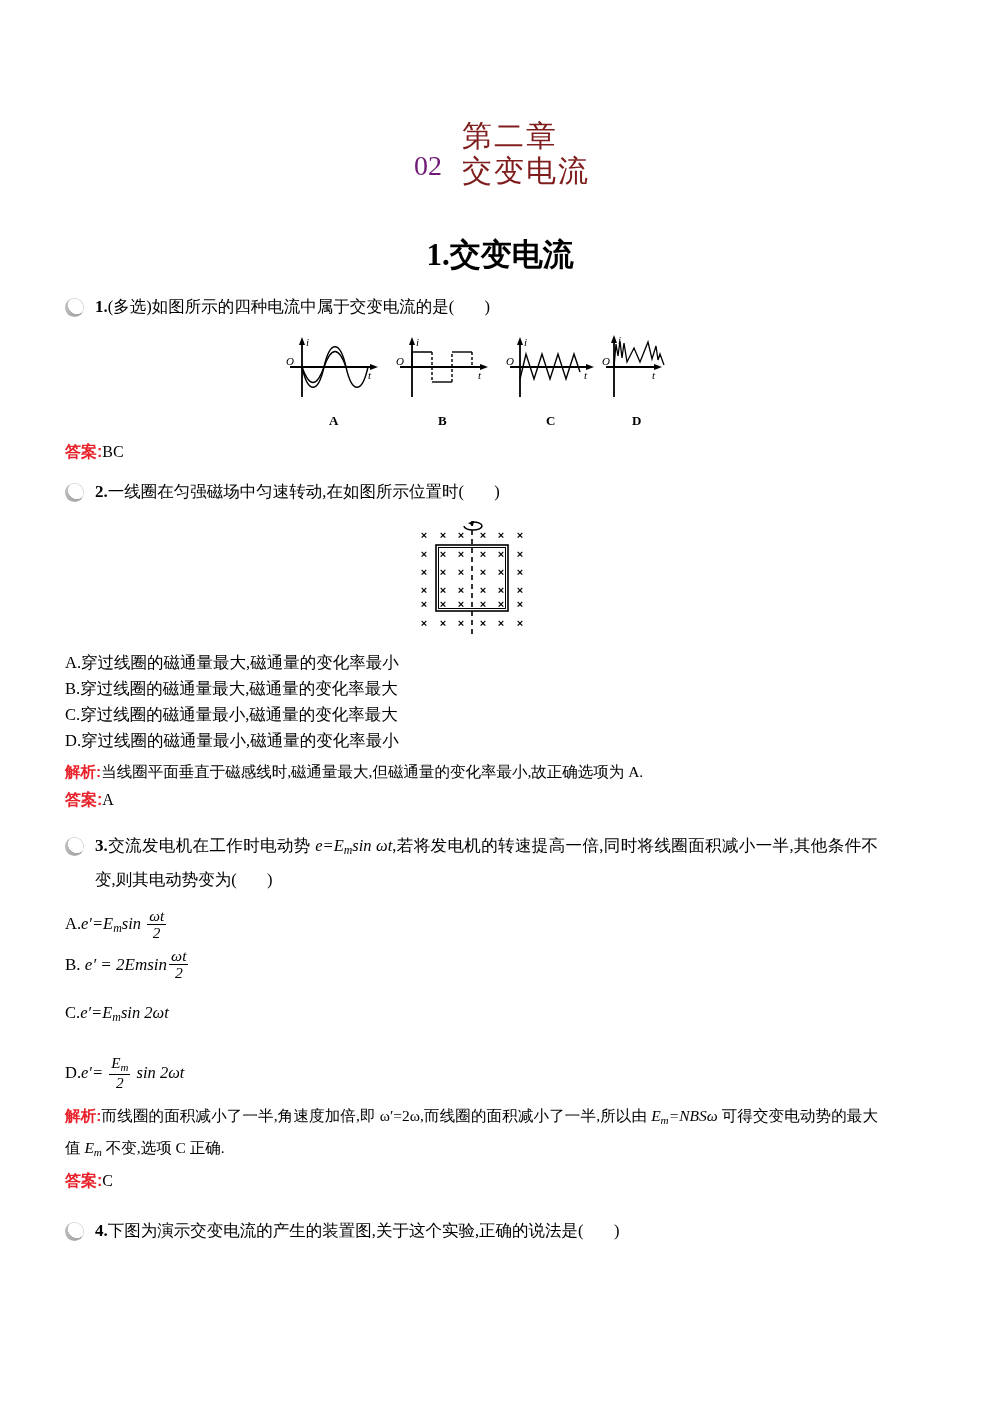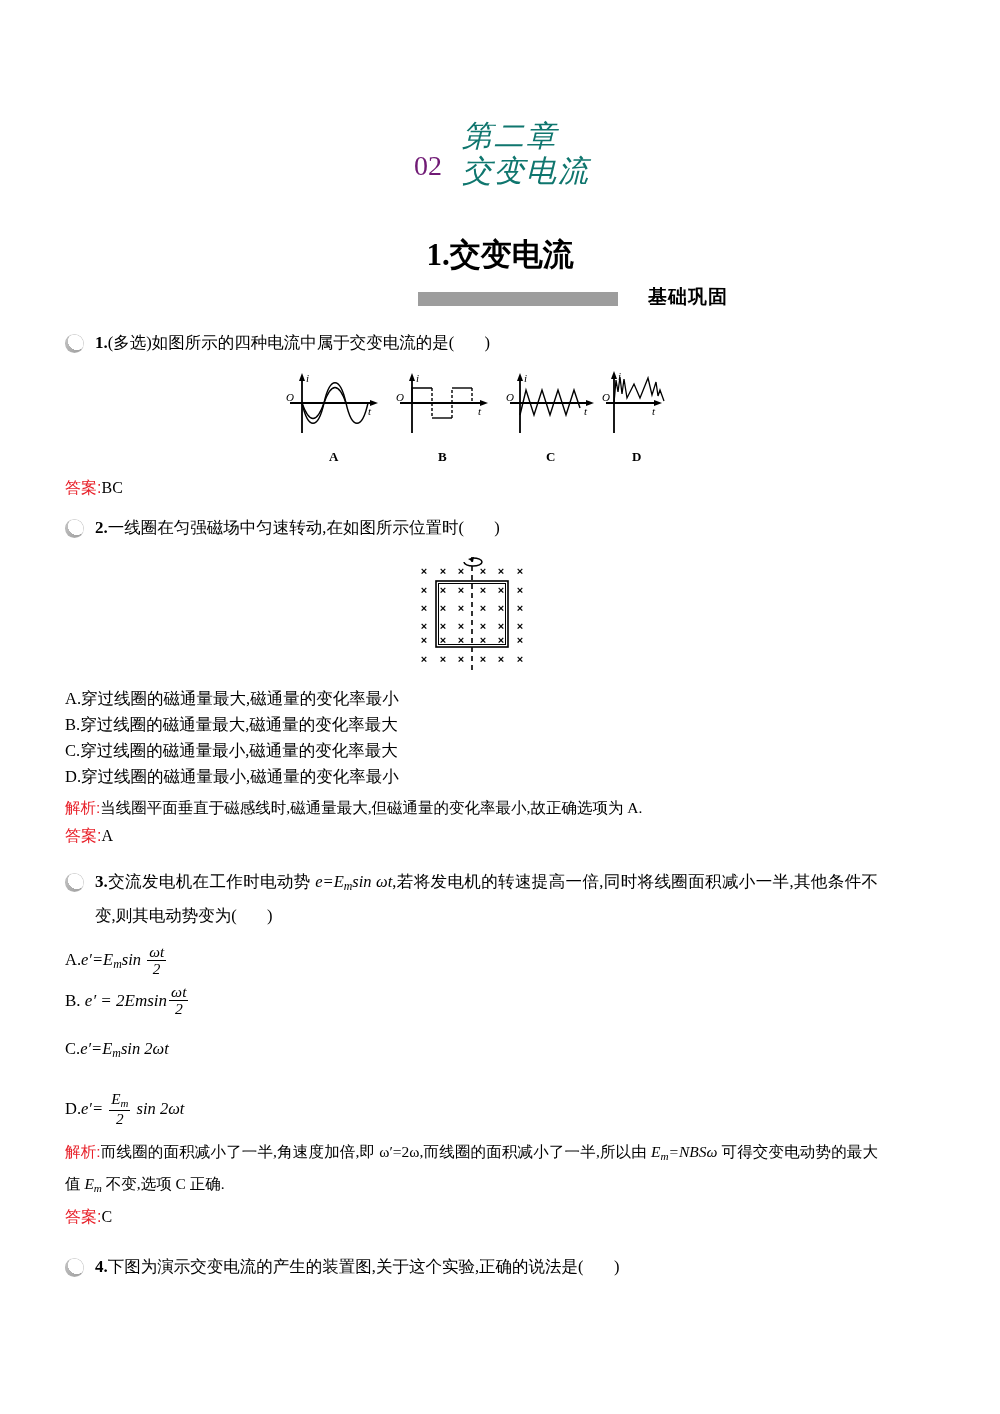--- a/index.html
+++ b/index.html
@@ -39,24 +39,23 @@
   }
   .chapter-lines {
     position: absolute;
     left: 462px;
     top: 0px;
     line-height: 1.18;
   }
   .chapter-line {
     font-size: 30px;
     font-family: "Liberation Serif", "DejaVu Serif", serif;
-    color: #0f766e;
+    color: #7f1d1d;
     letter-spacing: 2px;
     white-space: nowrap;
-    font-style: italic;
   }
 
   
   .section-title {
     text-align: center;
     font-size: 31px;
     font-weight: bold;
     margin-top: 6px;
     letter-spacing: 0px;
     color: #000000;
@@ -130,21 +129,21 @@
     margin: 0;
   }
   .ana {
     font-size: 15.5px;
     line-height: 27px;
     margin-top: 4px;
     text-align: justify;
   }
   .ana-label, .ans-label {
     color: #e8212a;
-    font-weight: normal;
+    font-weight: bold;
     font-family: "Liberation Sans", sans-serif;
   }
   .ans {
     font-size: 16px;
     line-height: 27px;
     margin-top: 1px;
   }
   .kai {
     font-family: "Liberation Serif", "DejaVu Serif", serif;
   }
@@ -185,24 +184,20 @@
     <div class="chapter-lines">
       <div class="chapter-line">第二章</div>
       <div class="chapter-line">交变电流</div>
     </div>
   </div>
 
   <div class="section-title">
     <span class="sec-num">1.</span><span>交变电流</span>
   </div>
 
-  <div class="banner">
-    <div class="banner-bar"></div>
-    <div class="banner-label">基础巩固</div>
-  </div>
 
   <div class="content">
 
     <div class="q-line">
       <span class="bullet"></span>
       <span class="qnum">1.</span><span>(多选)如图所示的四种电流中属于交变电流的是(</span><span class="paren-blank">&nbsp;&nbsp;&nbsp;</span><span>)</span>
     </div>
 
     <div class="fig-wave">
       <svg width="400" height="100" viewBox="0 0 400 100">

